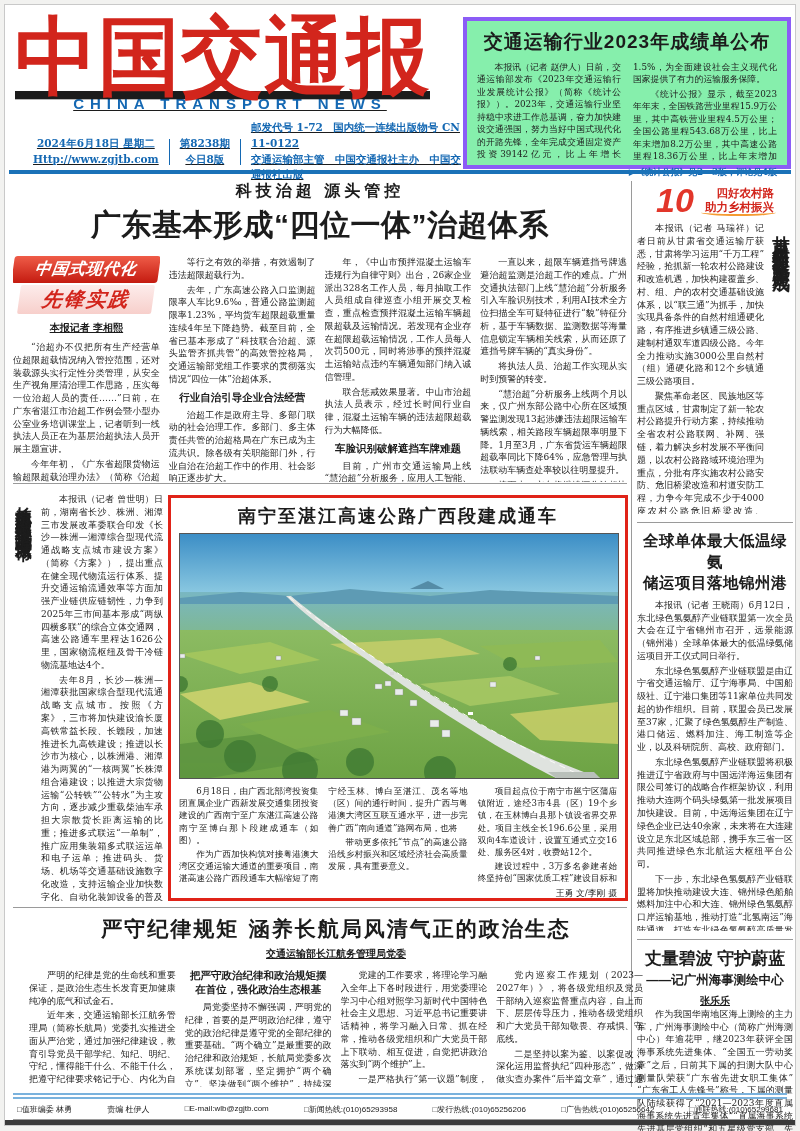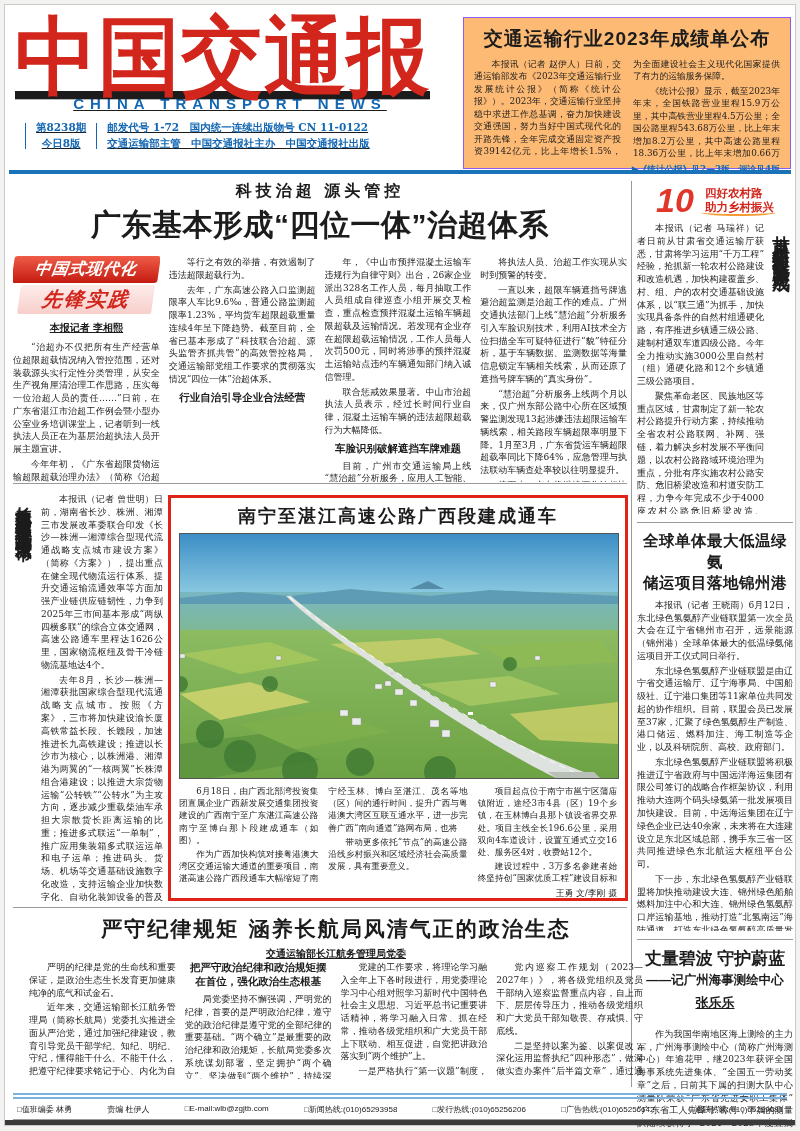--- a/index.html
+++ b/index.html
@@ -17,21 +17,21 @@
   .hline{background:#9a9a9a;height:1px;}
 
   
   .paper-title{font-size:82px;line-height:1;font-weight:700;color:#d2251c;letter-spacing:1px;transform:scaleY(1.04);transform-origin:top left;white-space:nowrap;}
   .paper-sub{font-weight:700;font-size:15px;letter-spacing:6px;color:#1468b3;text-align:center;}
   .info-row{display:flex;align-items:center;color:#1468b3;font-weight:700;font-size:10.5px;line-height:1.5;}
   .info-sep{width:1px;height:26px;background:#1468b3;margin:0 10px;}
   .blue-rule{background:#1a72b8;}
 
   
-  .report-box{border:1px solid #8b5cf6;padding:8px 10px 6px;box-sizing:border-box;background:#fdba74;}
+  .report-box{border:4px solid #8b5cf6;padding:8px 10px 6px;box-sizing:border-box;background:#86efac;}
   .report-head{font-size:19px;font-weight:700;text-align:center;letter-spacing:1px;margin-bottom:6px;}
   .cols2{column-count:2;column-gap:12px;font-size:8.8px;}
   .pointer{color:#1468b3;font-weight:700;font-size:8.8px;text-align:right;margin-top:2px;}
 
   
   .kicker{font-size:16px;font-weight:700;text-align:center;letter-spacing:4px;}
   .main-head{font-size:30px;font-weight:700;text-align:center;letter-spacing:0.5px;margin-top:3px;}
   .colwrap{display:flex;gap:9px;margin-top:10px;overflow:hidden;}
   .ncol{flex:1;font-size:9px;overflow:hidden;}
   .subhead{font-family:"Liberation Sans",sans-serif;font-weight:700;font-size:10.5px;text-align:center;margin:5px 0 4px;text-indent:0;}
@@ -44,21 +44,21 @@
   .pb2{background:linear-gradient(180deg,#fdeceb,#f7cfcb);color:#d2251c;font-weight:700;font-style:italic;font-size:20px;
        text-align:center;padding:1px 4px;transform:skewX(-8deg);margin:2px 6px 0;letter-spacing:2px;border-radius:2px;}
 
   
   .vert{writing-mode:vertical-rl;text-orientation:upright;font-weight:700;font-family:"Liberation Sans",sans-serif;}
 
   
   .side-head{font-size:15.5px;font-weight:700;text-align:center;line-height:1.35;letter-spacing:0.5px;}
   .g-badge{display:flex;align-items:center;justify-content:center;gap:11px;margin-bottom:5px;}
   .g-num{font-size:34px;font-weight:700;font-style:italic;color:#e2362a;line-height:1;font-family:"Liberation Sans",sans-serif;}
-  .g-txt{color:#d2251c;font-weight:700;font-size:11.5px;line-height:1.25;font-family:"Liberation Sans",sans-serif;}
+  .g-txt{color:#d2251c;font-weight:700;font-size:11.5px;line-height:1.25;font-family:"Liberation Sans",sans-serif;text-align:right;}
   .g-swoosh{position:relative;}
   .g-swoosh::after{content:"";position:absolute;left:-4px;right:-2px;bottom:-2px;height:5px;border-bottom:2.5px solid #f59b31;border-radius:50%;}
 
   
   .red-box{border:3px solid #e02318;box-sizing:border-box;padding:4px 8px 5px;background:#fff;}
   .feat-title{font-size:18px;font-weight:700;text-align:center;letter-spacing:2px;margin:2px 0 5px;font-family:"DejaVu Serif",serif;}
   .cap3{column-count:3;column-gap:10px;font-size:8.6px;margin-top:6px;height:102px;overflow:hidden;}
   .sig{text-align:right;font-size:8.8px;margin-top:1px;}
 
   
@@ -72,20 +72,24 @@
 </style>
 </head>
 <body>
 
 <div class="sheet">
 
   <div class="abs" style="left:10px;top:8px;width:446px;text-decoration:underline;">
     <div class="paper-title">中国交通报</div>
     <div class="paper-sub sans" style="width:430px;">CHINA TRANSPORT NEWS</div>
     <div class="info-row" style="margin-top:8px;">
+      <div style="text-align:center;flex:0 0 auto;margin-left:18px;">
+        <div>2024年6月18日 星期二</div>
+        <div>Http://www.zgjtb.com</div>
+      </div>
       <div class="info-sep"></div>
       <div style="text-align:center;flex:0 0 auto;">
         <div>第8238期</div>
         <div>今日8版</div>
       </div>
       <div class="info-sep"></div>
       <div style="text-align:left;flex:1;">
         <div>邮发代号 1-72　国内统一连续出版物号 CN 11-0122</div>
         <div>交通运输部主管　中国交通报社主办　中国交通报社出版</div>
       </div>
@@ -115,32 +119,33 @@
         </div>
         <div class="byline">本报记者 李相熙</div>
         <p>“治超办不仅把所有生产经营单位超限超载情况纳入管控范围，还对装载源头实行定性分类管理，从安全生产视角厘清治理工作思路，压实每一位治超人员的责任……”日前，在广东省湛江市治超工作例会暨小型办公室业务培训课堂上，记者听到一线执法人员正在为基层治超执法人员开展主题宣讲。</p>
         <p>今年年初，《广东省超限货物运输超限超载治理办法》（简称《治超办法》）正式实施，将已形成的治超经验“以立法形式予以固化提升”。广东省治超办负责人介绍，各地市结合实际陆续开展培训，提升执法人员的专业水平和执法能力。</p>
 
       </div>
       <div class="ncol">
         <p>等行之有效的举措，有效遏制了违法超限超载行为。</p>
         <p>去年，广东高速公路入口监测超限率人车比9.6‰，普通公路监测超限率1.23%，平均货车超限超载重量连续4年呈下降趋势。截至目前，全省已基本形成了“科技联合治超、源头监管齐抓共管”的高效管控格局，交通运输部党组工作要求的贯彻落实情况“四位一体”治超体系。</p>
         <div class="subhead">行业自治引导企业合法经营</div>
+        <p>治超工作是政府主导、多部门联动的社会治理工作。多部门、多主体责任共管的治超格局在广东已成为主流共识。除各级有关职能部门外，行业自治在治超工作中的作用、社会影响正逐步扩大。</p>
 
       </div>
       <div class="ncol">
         <p>年，《中山市预拌混凝土运输车违规行为自律守则》出台，26家企业派出328名工作人员，每月抽取工作人员组成自律巡查小组开展交叉检查，重点检查预拌混凝土运输车辆超限超载及运输情况。若发现有企业存在超限超载运输情况，工作人员每人次罚500元，同时将涉事的预拌混凝土运输站点违约车辆通知部门纳入诚信管理。</p>
         <p>联合惩戒效果显著。中山市治超执法人员表示，经过长时间行业自律，混凝土运输车辆的违法超限超载行为大幅降低。</p>
         <div class="subhead">车脸识别破解遮挡车牌难题</div>
         <p>目前，广州市交通运输局上线“慧治超”分析服务，应用人工智能、多源数据融合技术，形成了超限及违法车辆“发现—研判—计划—处置—反馈”的完整闭环，有效辅助现场执法。</p>
 
       </div>
       <div class="ncol">
+        <p>一直以来，超限车辆遮挡号牌逃避治超监测是治超工作的难点。广州交通执法部门上线“慧治超”分析服务引入车脸识别技术，利用AI技术全方位扫描全车可疑特征进行“貌”特征分析，基于车辆数据、监测数据等海量信息锁定车辆相关线索，从而还原了遮挡号牌车辆的“真实身份”。</p>
         <p>将执法人员、治超工作实现从实时到预警的转变。</p>
-        <p>一直以来，超限车辆遮挡号牌逃避治超监测是治超工作的难点。广州交通执法部门上线“慧治超”分析服务引入车脸识别技术，利用AI技术全方位扫描全车可疑特征进行“貌”特征分析，基于车辆数据、监测数据等海量信息锁定车辆相关线索，从而还原了遮挡号牌车辆的“真实身份”。</p>
         <p>“慧治超”分析服务上线两个月以来，仅广州东部公路中心所在区域预警监测发现13起涉嫌违法超限运输车辆线索，相关路段车辆超限率明显下降。1月至3月，广东省货运车辆超限超载率同比下降64%，应急管理与执法联动车辆查处率较以往明显提升。</p>
         <p>接下来，广东将继续深化治超协同共治，深入推进交通安全专项整治和联合治超工作，聚焦货运安全生产水平提升三年行动，集中整治重点车型问题，深化超限超载源头、路面协同监管，加强“两客一危一货”车辆监管，推动农村公路、高速公路、国省道分类治理等举措，凝聚基层部门、技术支撑等多方合力，确保治超工作取得实效。</p>
       </div>
     </div>
   </div>
 
   <div class="abs hline" style="left:8px;top:478px;width:614px;"></div>
   <div class="abs vrule" style="left:626px;top:176px;height:906px;"></div>
 
   <div class="abs" style="left:632px;top:178px;width:156px;">
@@ -176,21 +181,21 @@
         <p>东北绿色氢氨醇产业链联盟将积极推进辽宁省政府与中国远洋海运集团有限公司签订的战略合作框架协议，利用推动大连两个码头绿氨第一批发展项目加快建设。目前，中远海运集团在辽宁绿色企业已达40余家，未来将在大连建设立足东北区域总部，携手东三省一区共同推进绿色东北航运大枢纽平台公司。</p>
         <p>下一步，东北绿色氢氨醇产业链联盟将加快推动建设大连、锦州绿色船舶燃料加注中心和大连、锦州绿色氢氨醇口岸运输基地，推动打造“北氢南运”海陆通道，打造东北绿色氢氨醇高质量发展和贸易平台，开展绿色氢氨醇产业链相关技术研究和试点示范。</p>
       </div>
     </div>
 
     <div class="hline" style="margin:8px 0 7px;"></div>
 
     <div>
       <div class="sans" style="font-size:17px;font-weight:700;text-align:center;">丈量碧波 守护蔚蓝</div>
       <div class="sans" style="font-size:12.5px;font-weight:700;text-align:center;margin-top:2px;">——记广州海事测绘中心</div>
-      <div style="text-align:center;font-size:13px;font-weight:700;text-decoration:underline;margin:5px 0 16px;">张乐乐</div>
+      <div style="text-align:center;font-size:10px;font-weight:700;text-decoration:underline;margin:5px 0 0;">张乐乐</div>
       <div class="just" style="font-size:9px;height:148px;overflow:hidden;">
         <p>作为我国华南地区海上测绘的主力军，广州海事测绘中心（简称广州海测中心）年逾花甲，继2023年获评全国海事系统先进集体、“全国五一劳动奖章”之后，日前其下属的扫测大队中心测量队荣获“广东省先进女职工集体”“广东省工人先锋号”称号，下属的测量队陆续获得了“2021—2023年度直属海事系统先进青年集体”“直属海事系统先进基层党组织”和五星级党支部、先锋党支部称号。</p>
 
       </div>
 
     </div>
   </div>
 
   <div class="abs" style="left:8px;top:488px;width:150px;height:408px;display:flex;gap:6px;">
     <div class="vert" style="font-size:16.5px;letter-spacing:2px;height:408px;">长株潭协同建设综合型现代流通战略支点城市</div>
@@ -275,21 +280,21 @@
 
     </div>
     <div class="sig">王勇 文/李刚 摄</div>
   </div>
 
   <div class="abs hline" style="left:8px;top:902px;width:614px;"></div>
 
   <div class="abs" style="left:24px;top:910px;width:614px;">
     <div class="bot-head">严守纪律规矩 涵养长航局风清气正的政治生态</div>
     <div class="bot-sub sans">交通运输部长江航务管理局党委</div>
-    <div class="colwrap just" style="height:118px;margin-top:0;">
+    <div class="colwrap just" style="height:118px;margin-top:8px;">
       <div class="ncol">
         <p>严明的纪律是党的生命线和重要保证，是政治生态生长发育更加健康纯净的底气和试金石。</p>
         <p>近年来，交通运输部长江航务管理局（简称长航局）党委扎实推进全面从严治党，通过加强纪律建设，教育引导党员干部学纪、知纪、明纪、守纪，懂得能干什么、不能干什么，把遵守纪律要求铭记于心、内化为自觉准则，进一步严明纪律要求，加强自我约束，增强免疫力、警惕防范能力、纪律定力，不断增强定力、风险管控和底线思维，严守纪律规矩，涵养风清气正的政治生态，为长江航运高质量发展提供了坚强纪律保障。</p>
       </div>
       <div class="ncol">
         <div class="subhead" style="margin-top:0;">把严守政治纪律和政治规矩摆在首位，强化政治生态根基</div>
         <p>局党委坚持不懈强调，严明党的纪律，首要的是严明政治纪律，遵守党的政治纪律是遵守党的全部纪律的重要基础。“两个确立”是最重要的政治纪律和政治规矩，长航局党委多次系统谋划部署，坚定拥护“两个确立”、坚决做到“两个维护”，持续深入学习贯彻习近平总书记系列重要讲话精神，在政治上思想上行动上同党中央保持高度一致，夯实政治生态的首要根基。</p>
       </div>
       <div class="ncol">
         <p>党建的工作要求，将理论学习融入全年上下各时段进行，用党委理论学习中心组对照学习新时代中国特色社会主义思想、习近平总书记重要讲话精神，将学习融入日常、抓在经常，推动各级党组织和广大党员干部上下联动、相互促进，自觉把讲政治落实到“两个维护”上。</p>

